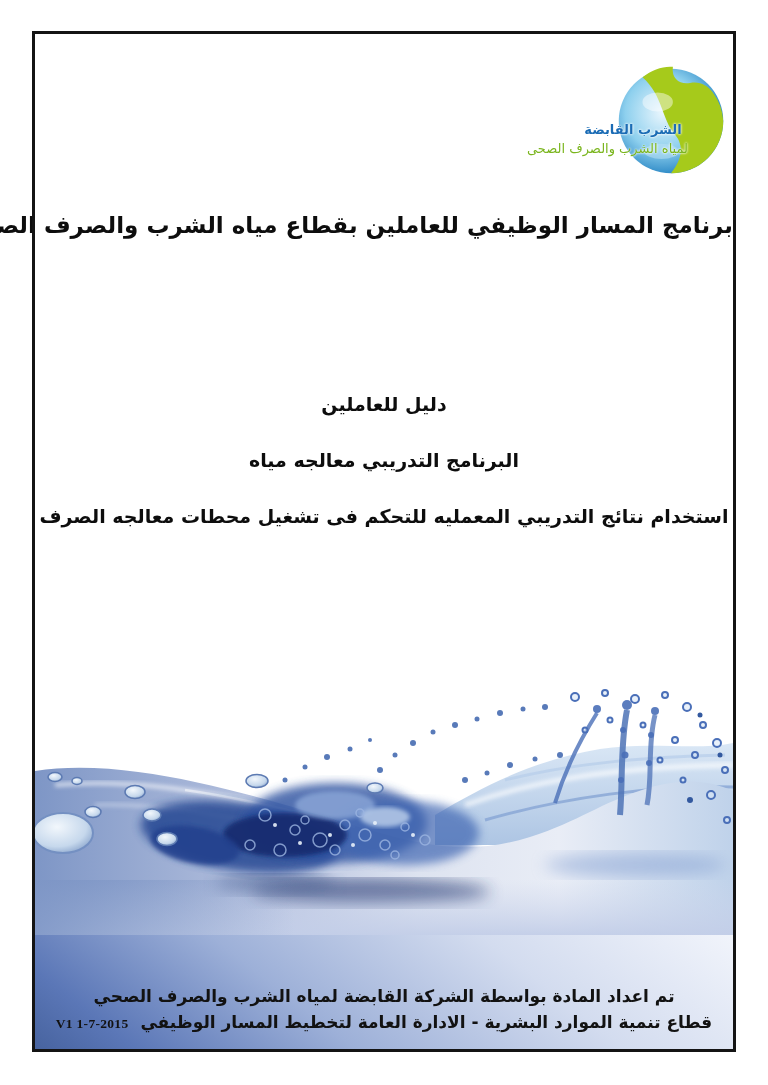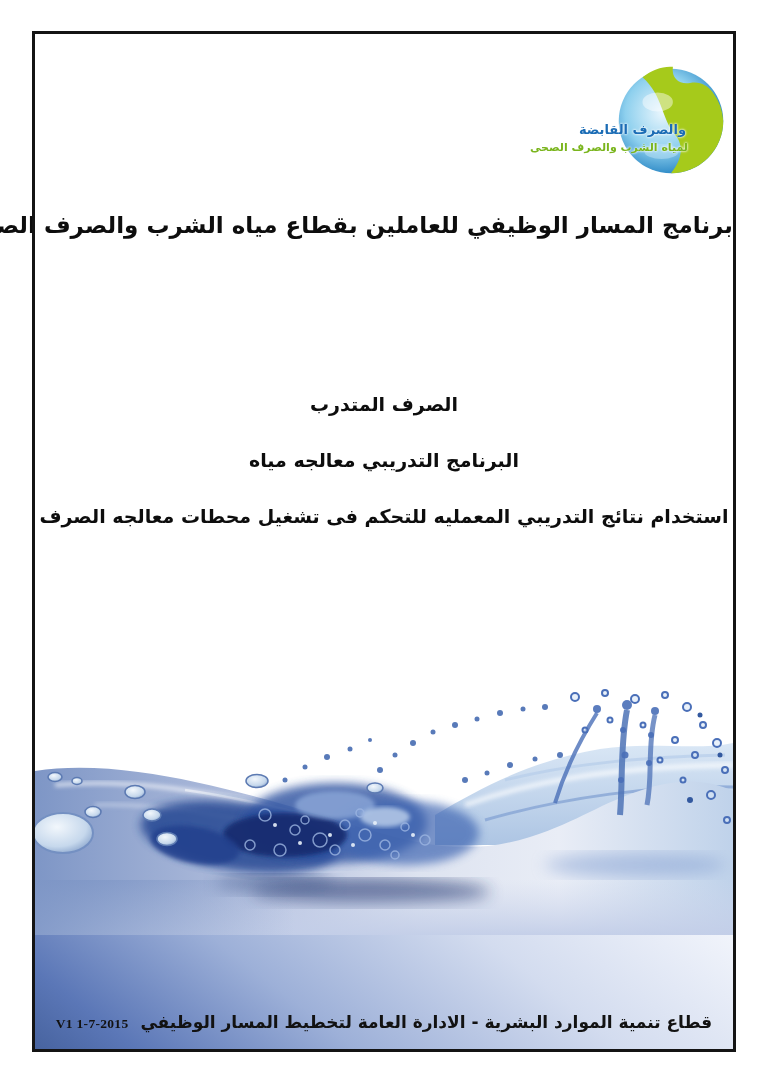--- a/index.html
+++ b/index.html
@@ -16,21 +16,21 @@
   
   .logo{position:absolute;left:578px;top:58px;width:158px;height:124px;z-index:5;}
   .logo svg{position:absolute;right:8px;top:6px;width:114px;height:114px;}
   .logo .l1{
     position:absolute;left:2px;top:64px;width:106px;text-align:center;
     font-size:13px;font-weight:bold;color:#1b6cb5;direction:rtl;white-space:nowrap;
     text-shadow:0 0 2px #ffffff,0 0 3px #ffffff;letter-spacing:.5px;
   }
   .logo .l2{
     position:absolute;left:0px;top:83px;width:110px;text-align:center;
-    font-size:11px;font-weight:bold;color:#7ab51d;direction:rtl;white-space:nowrap;
+    font-size:13px;font-weight:normal;color:#7ab51d;direction:rtl;white-space:nowrap;
     text-shadow:0 0 2px #ffffff,0 0 3px #ffffff;
   }
   
   .doc-title{
     position:absolute;left:35px;top:212px;width:698px;z-index:5;
     text-align:center;direction:rtl;font-size:23px;font-weight:bold;color:#0d0d0d;
     white-space:nowrap;
   }
   
   .subtitles{
@@ -71,28 +71,28 @@
         <stop offset="100%" stop-color="#1779bd"></stop>
       </radialGradient>
     </defs>
     <circle cx="60" cy="60" r="55" fill="url(#gBlue)"></circle>
     <path d="M30,14 C40,6 52,2 62,3 C60,16 70,22 80,20 C90,18 98,22 104,30
              A55,55 0 0 1 115,60 A55,55 0 0 1 60,115
              C72,100 74,86 64,74 C50,58 52,34 30,14 Z" fill="#a6ca1b"></path>
     <ellipse cx="46" cy="40" rx="16" ry="10" fill="#ffffff" opacity="0.45"></ellipse>
     <ellipse cx="50" cy="92" rx="18" ry="8" fill="#bfe4f6" opacity="0.5"></ellipse>
   </svg>
-  <div class="l1">والصرف القابضة</div>
+  <div class="l1">الشرب القابضة</div>
   <div class="l2">لمياه الشرب والصرف الصحى</div>
 </div>
 
 <div class="doc-title">برنامج المسار الوظيفي للعاملين بقطاع مياه الشرب والصرف الصحي</div>
 
 <div class="subtitles">
-  <div class="line">الصرف المتدرب</div>
+  <div class="line">دليل للعاملين</div>
   <div class="line">البرنامج التدريبي معالجه مياه</div>
   <div class="line">استخدام نتائج التدريبي المعمليه للتحكم فى تشغيل محطات معالجه الصرف</div>
 </div>
 
 <div class="water">
   <svg viewBox="0 0 698 250" preserveAspectRatio="none">
     <defs>
       <linearGradient id="underH" x1="0" y1="0" x2="1" y2="0">
         <stop offset="0%" stop-color="#7e96c6"></stop>
         <stop offset="35%" stop-color="#b9c4e0"></stop>
@@ -252,15 +252,16 @@
     <ellipse cx="240" cy="200" rx="60" ry="10" fill="#31487f" opacity="0.5" filter="url(#b8)"></ellipse>
     <ellipse cx="600" cy="180" rx="90" ry="12" fill="#7f9cd0" opacity="0.5" filter="url(#b8)"></ellipse>
 
     <rect x="0" y="195" width="698" height="55" fill="url(#fadeBottom)"></rect>
     <rect x="0" y="195" width="260" height="55" fill="url(#gradLB)"></rect>
   </svg>
 </div>
 
 <div class="footer">
   <div class="ftext">
+    <div class="fl1">تم اعداد المادة بواسطة الشركة القابضة لمياه الشرب والصرف الصحي</div>
     <div class="fl2"><span>قطاع تنمية الموارد البشرية  -  الادارة العامة لتخطيط المسار الوظيفي</span> <span class="ver">V1 1-7-2015</span></div>
   </div>
 </div>
 
 </body></html>

